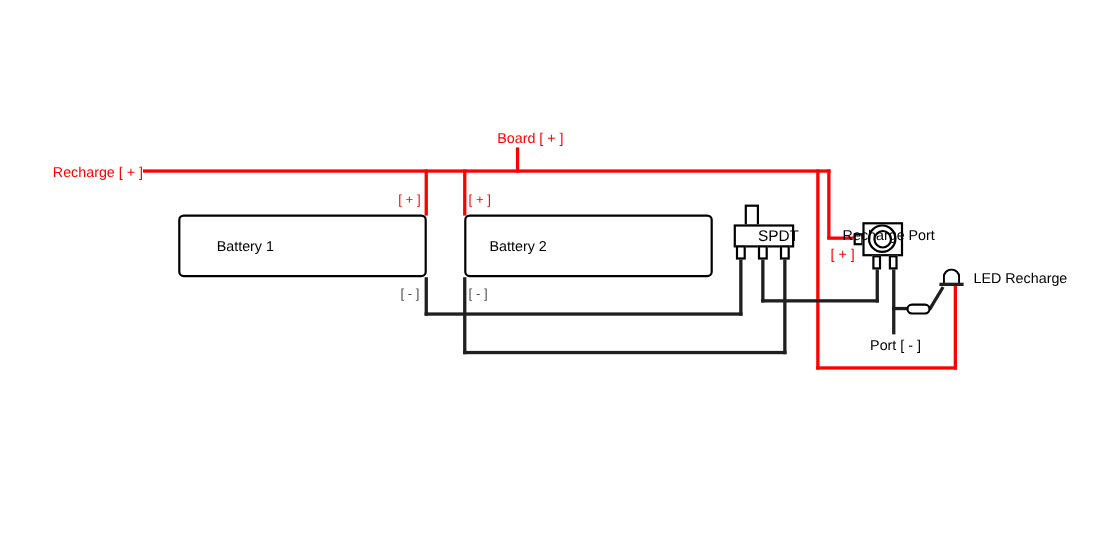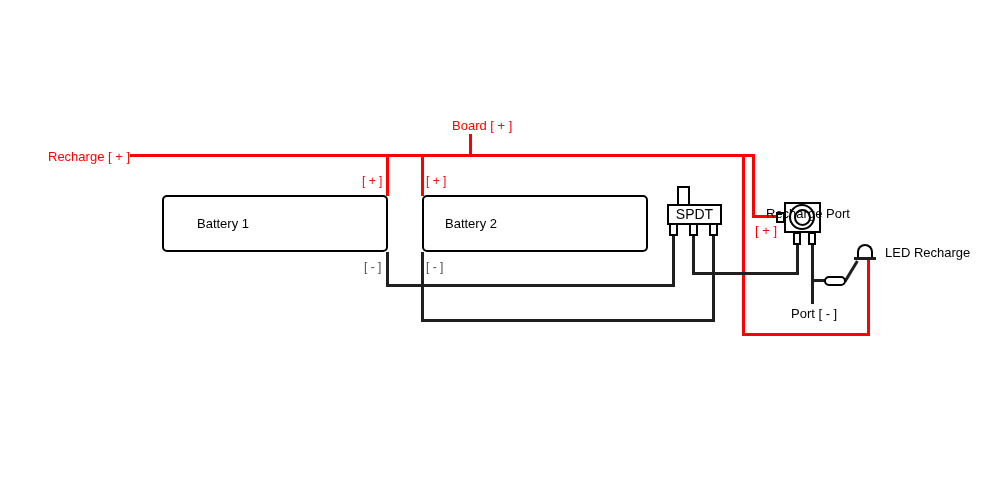--- a/index.html
+++ b/index.html
@@ -59,21 +59,21 @@
   <div class="wire neg diag" style="left:845px;top:280px;width:24px;height:3px;"></div>
 
   <div class="box rounded" style="left:162px;top:195px;width:226px;height:57px;"></div>
   <div class="lbl" style="left:197px;top:217px;">Battery 1</div>
 
   <div class="box rounded" style="left:422px;top:195px;width:226px;height:57px;"></div>
   <div class="lbl" style="left:445px;top:217px;">Battery 2</div>
 
   <div class="box" style="left:677px;top:186px;width:13px;height:20px;"></div>
   <div class="box" style="left:667px;top:204px;width:55px;height:21px;"></div>
-  <div class="lbl" style="left:667px;top:207px;width:55px;text-align:center;font-size:14px;">SPDT</div>
+  <div class="lbl" style="left:667px;top:207px;width:55px;font-size:14px;padding-left:22px;">SPDT</div>
   <div class="box" style="left:669px;top:223px;width:9px;height:13px;"></div>
   <div class="box" style="left:689px;top:223px;width:9px;height:13px;"></div>
   <div class="box" style="left:709px;top:223px;width:9px;height:13px;"></div>
 
   <div class="box" style="left:776px;top:212px;width:9px;height:11px;"></div>
   <div class="box" style="left:784px;top:202px;width:37px;height:31px;"></div>
   <div class="circle" style="left:789px;top:204px;width:26px;height:26px;"></div>
   <div class="circle" style="left:794px;top:209px;width:17px;height:17px;"></div>
   <div class="box" style="left:793px;top:232px;width:8px;height:13px;"></div>
   <div class="box" style="left:808px;top:232px;width:8px;height:13px;"></div>

